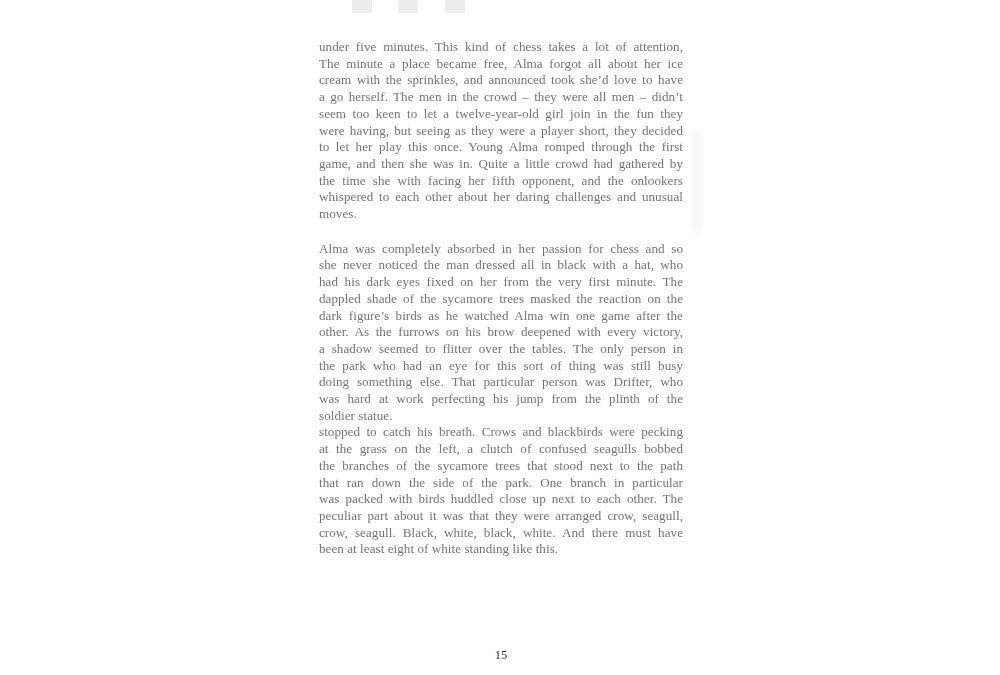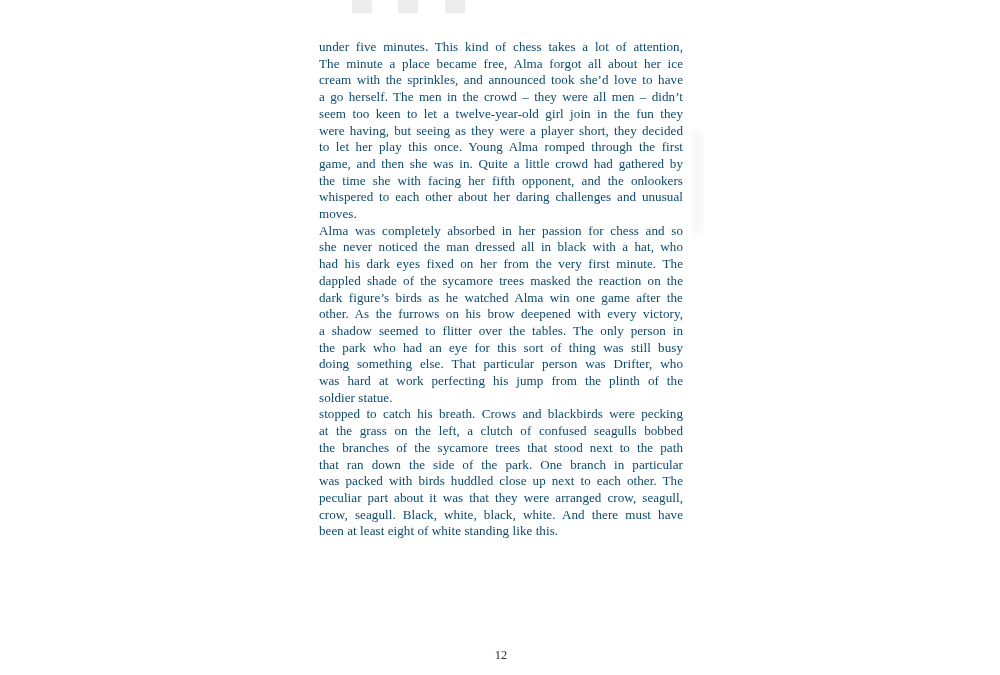--- a/index.html
+++ b/index.html
@@ -19,21 +19,21 @@
     position: absolute;
     left: 319px;
     top: 39px;
     width: 364px;
     color: #2e2e2e;
     font-size: 13.1px;
     line-height: 16.7px;
     letter-spacing: 0.05px;
   }
   .paragraph { margin: 0; }
-  .paragraph.gap-before { }
+  .paragraph.gap-before { margin-top: 18px; }
   .line {
     text-align: justify;
     text-align-last: justify;
     white-space: normal;
   }
   .line:last-child { text-align-last: left; }
   .line.indent { text-indent: 12px; }
   .page-number {
     position: absolute;
     top: 647px;
@@ -69,21 +69,21 @@
 <body>
 
 <div class="sheet">
 
   <div class="top-artifacts">
       <div class="top-mark" style="left: 352px; width: 20px; height: 13px; background: rgb(237, 237, 237);"></div>
       <div class="top-mark" style="left: 398px; width: 20px; height: 13px; background: rgb(237, 237, 237);"></div>
       <div class="top-mark" style="left: 445px; width: 20px; height: 13px; background: rgb(237, 237, 237);"></div>
     </div>
 
-  <div class="text-block" style="color: #0c4a6e;">
+  <div class="text-block" style="color: #737373;">
       <div class="paragraph">
         <div class="line">under five minutes. This kind of chess takes a lot of attention,</div>
         <div class="line">The minute a place became free, Alma forgot all about her ice</div>
         <div class="line">cream with the sprinkles, and announced took she’d love to have</div>
         <div class="line">a go herself. The men in the crowd – they were all men – didn’t</div>
         <div class="line">seem too keen to let a twelve-year-old girl join in the fun they</div>
         <div class="line">were having, but seeing as they were a player short, they decided</div>
         <div class="line">to let her play this once. Young Alma romped through the first</div>
         <div class="line">game, and then she was in. Quite a little crowd had gathered by</div>
         <div class="line">the time she with facing her fifth opponent, and the onlookers</div>
@@ -110,15 +110,15 @@
         <div class="line">that ran down the side of the park. One branch in particular</div>
         <div class="line">was packed with birds huddled close up next to each other. The</div>
         <div class="line">peculiar part about it was that they were arranged crow, seagull,</div>
         <div class="line">crow, seagull. Black, white, black, white. And there must have</div>
         <div class="line">been at least eight of white standing like this.</div>
       </div>
     </div>
 
   <div class="edge-smudge"></div>
 
-  <div class="page-number">12</div>
+  <div class="page-number">15</div>
 
 </div>
 
 </body></html>

